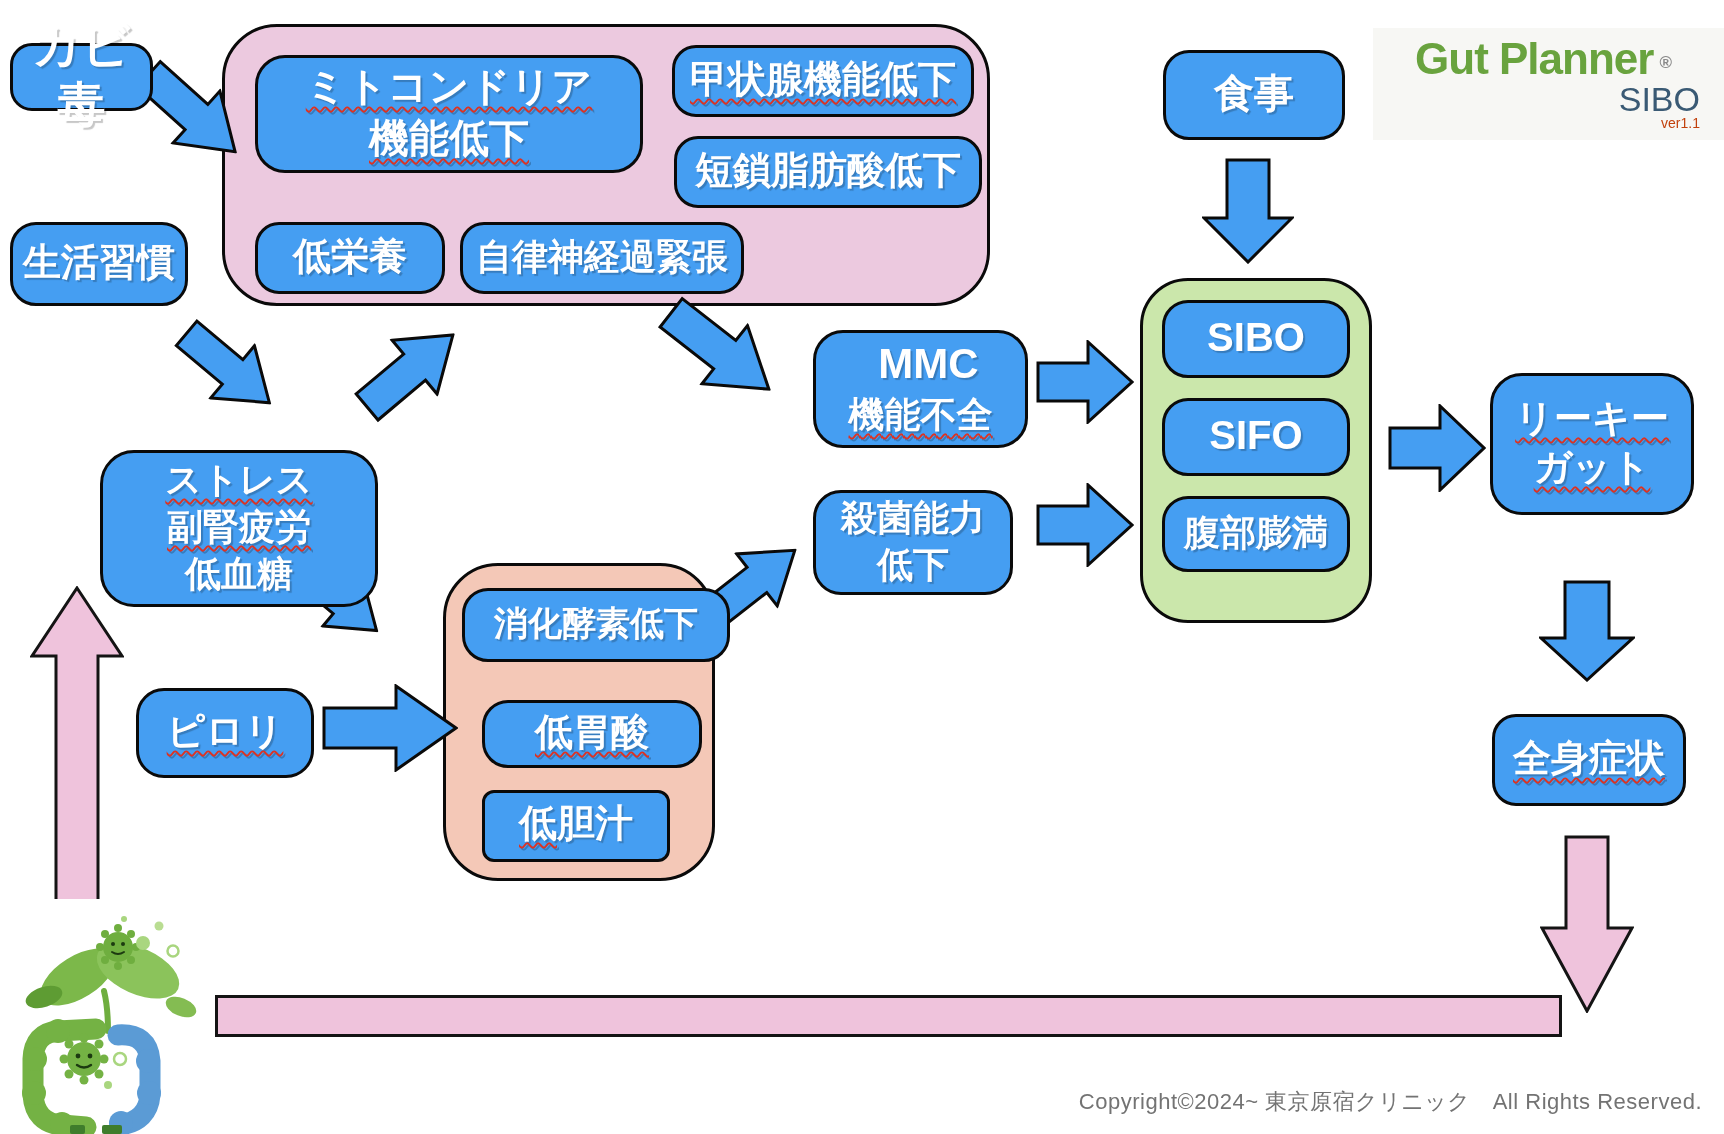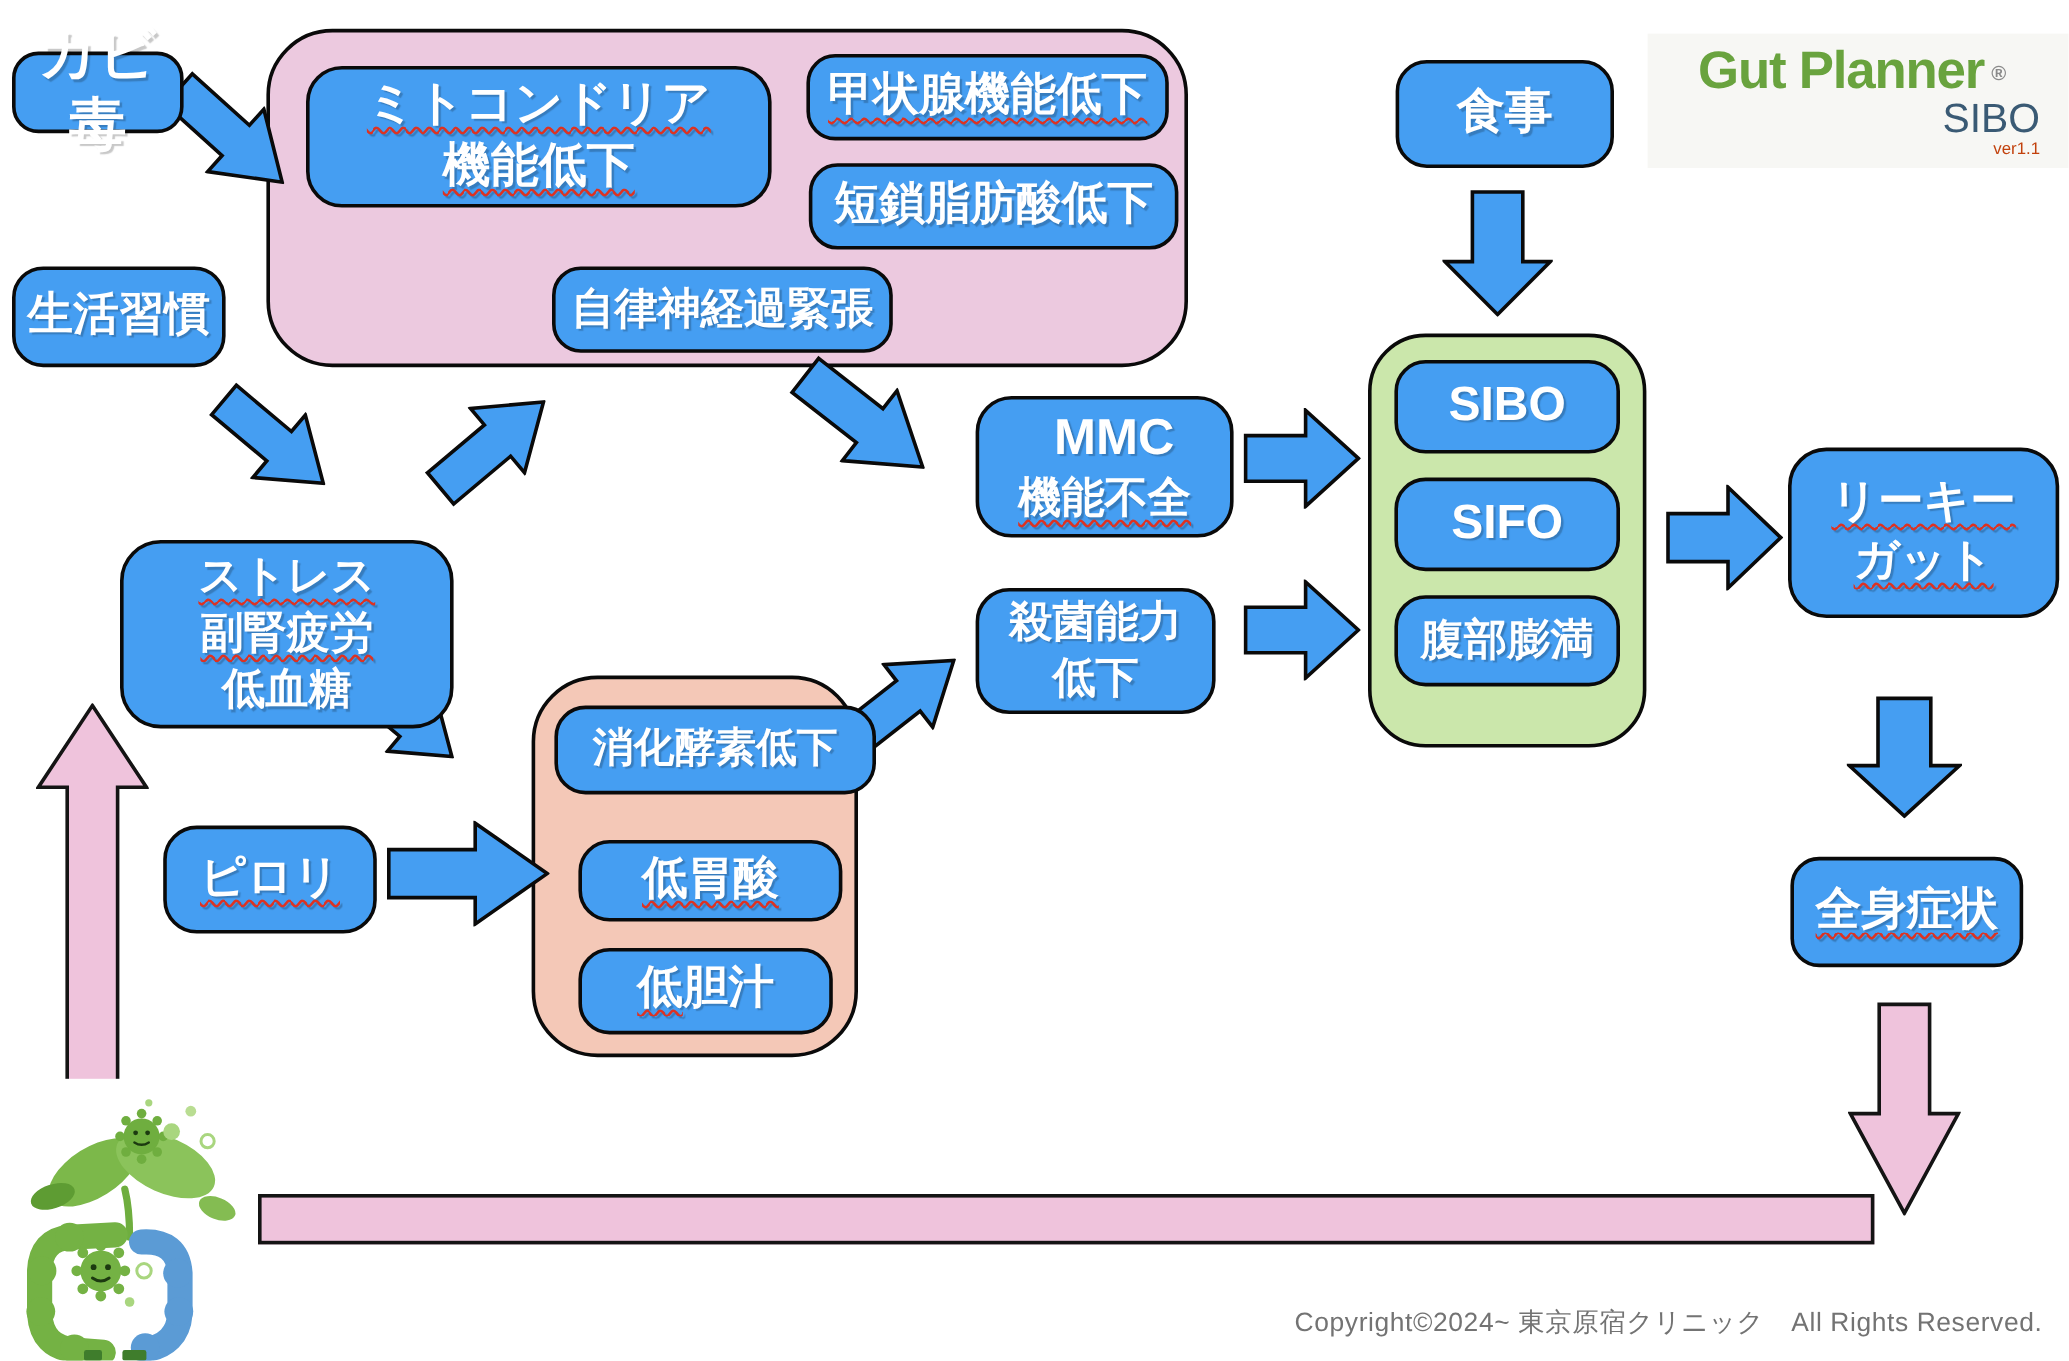--- a/index.html
+++ b/index.html
@@ -182,38 +182,41 @@
   <div class="node" style="left:255px;top:55px;width:388px;height:118px;border-radius:30px;font-size:40px;">
     <span class="sq">ミトコンドリア</span>
     <span class="sq">機能低下</span>
   </div>
   <div class="node" style="left:672px;top:45px;width:302px;height:72px;border-radius:24px;font-size:38px;">
     <span class="sq">甲状腺機能低下</span>
   </div>
   <div class="node" style="left:674px;top:136px;width:308px;height:72px;border-radius:24px;font-size:38px;">
     <span>短鎖脂肪酸低下</span>
   </div>
+  <div class="node" style="left:255px;top:222px;width:190px;height:72px;border-radius:24px;font-size:38px;">
+    <span>低栄養</span>
+  </div>
   <div class="node" style="left:460px;top:222px;width:284px;height:72px;border-radius:24px;font-size:36px;">
     <span>自律神経過緊張</span>
   </div>
   <div class="node" style="left:100px;top:410px;width:278px;height:157px;border-radius:34px;font-size:36px;margin-top:40px;">
     <span class="sq">ストレス</span>
     <span class="sq">副腎疲労</span>
     <span>低血糖</span>
   </div>
   <div class="node" style="left:136px;top:688px;width:178px;height:90px;border-radius:28px;font-size:38px;">
     <span class="sq">ピロリ</span>
   </div>
   <div class="node" style="left:462px;top:588px;width:268px;height:74px;border-radius:26px;font-size:34px;">
     <span>消化酵素低下</span>
   </div>
   <div class="node" style="left:482px;top:700px;width:220px;height:68px;border-radius:26px;font-size:38px;">
     <span class="sq">低胃酸</span>
   </div>
-  <div class="node" style="left:482px;top:790px;width:212px;height:72px;border-radius:26px;font-size:38px;">
+  <div class="node" style="left:482px;top:790px;width:188px;height:72px;border-radius:12px;font-size:38px;">
     <span><span class="sq">低</span><span>胆汁</span></span>
   </div>
   <div class="node" style="left:813px;top:330px;width:215px;height:118px;border-radius:30px;font-size:36px;">
     <span style="font-size:42px;margin-left:16px;">MMC</span>
     <span class="sq">機能不全</span>
   </div>
   <div class="node" style="left:813px;top:490px;width:200px;height:105px;border-radius:28px;font-size:36px;">
     <span>殺菌能力</span>
     <span>低下</span>
   </div>
@@ -222,21 +225,21 @@
   </div>
   <div class="node" style="left:1162px;top:300px;width:188px;height:78px;border-radius:26px;font-size:40px;">
     <span>SIBO</span>
   </div>
   <div class="node" style="left:1162px;top:398px;width:188px;height:78px;border-radius:26px;font-size:40px;">
     <span>SIFO</span>
   </div>
   <div class="node" style="left:1162px;top:496px;width:188px;height:76px;border-radius:26px;font-size:36px;">
     <span>腹部膨満</span>
   </div>
-  <div class="node" style="left:1490px;top:373px;width:226px;height:142px;border-radius:32px;font-size:38px;">
+  <div class="node" style="left:1490px;top:373px;width:204px;height:142px;border-radius:32px;font-size:38px;">
     <span class="sq">リーキー</span>
     <span class="sq">ガット</span>
   </div>
   <div class="node" style="left:1492px;top:714px;width:194px;height:92px;border-radius:24px;font-size:38px;">
     <span class="sq">全身症状</span>
   </div>
 
   <div class="brand">
     <div class="brand-line1">
       <span class="brand-name">Gut Planner</span><sup class="brand-reg">®</sup>

